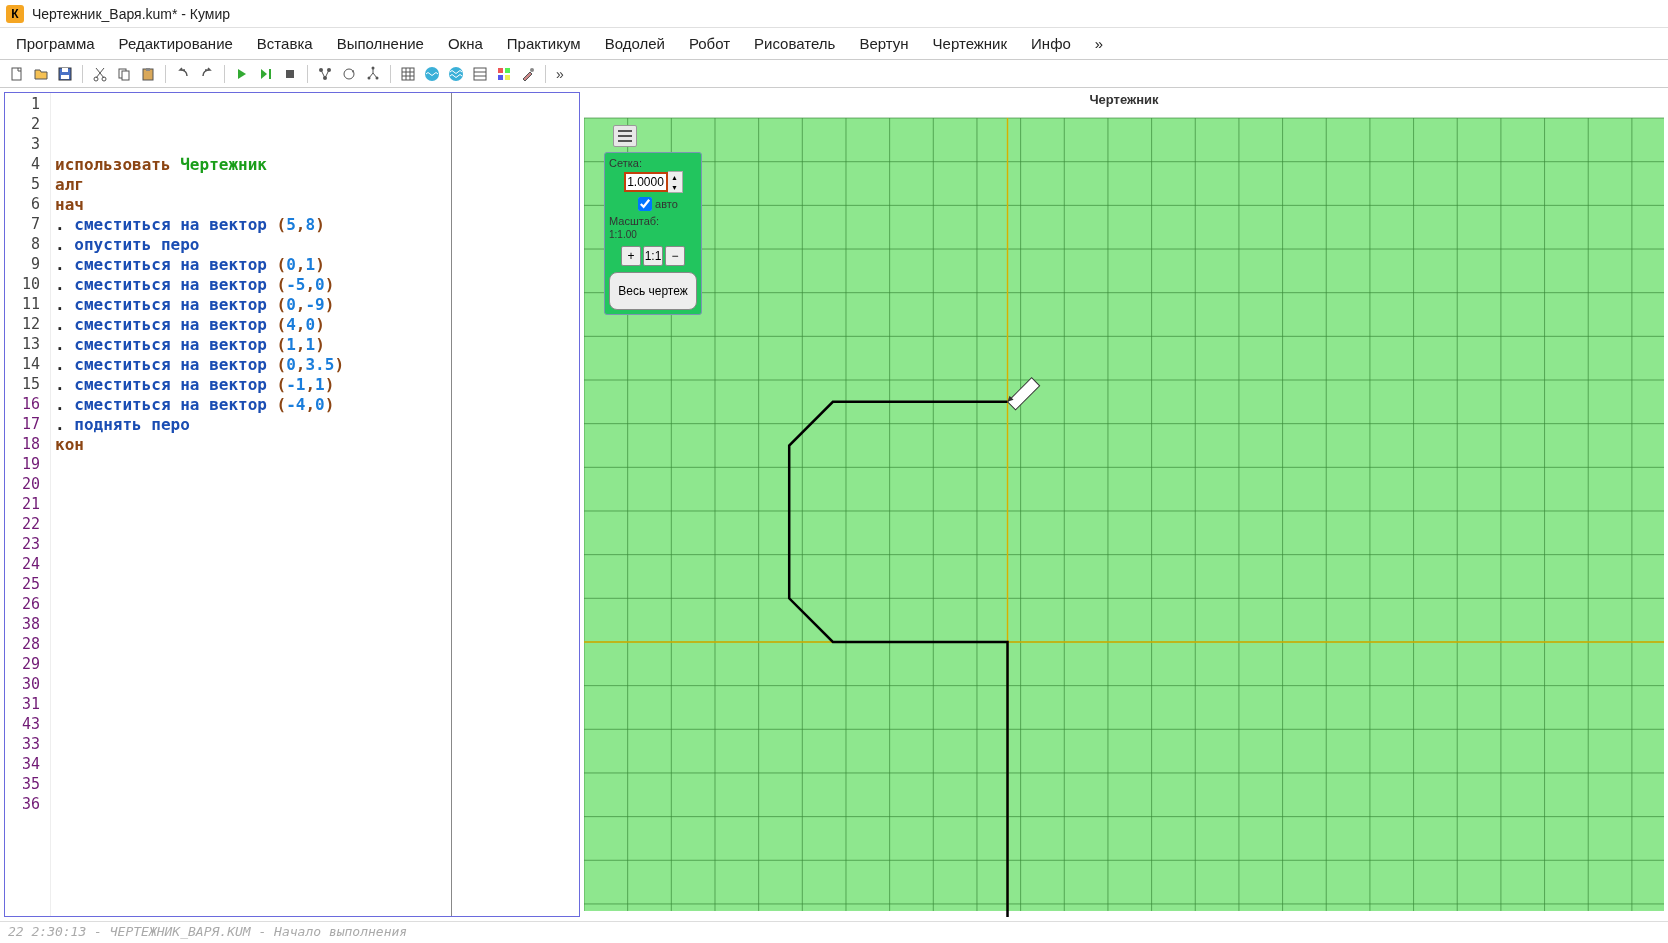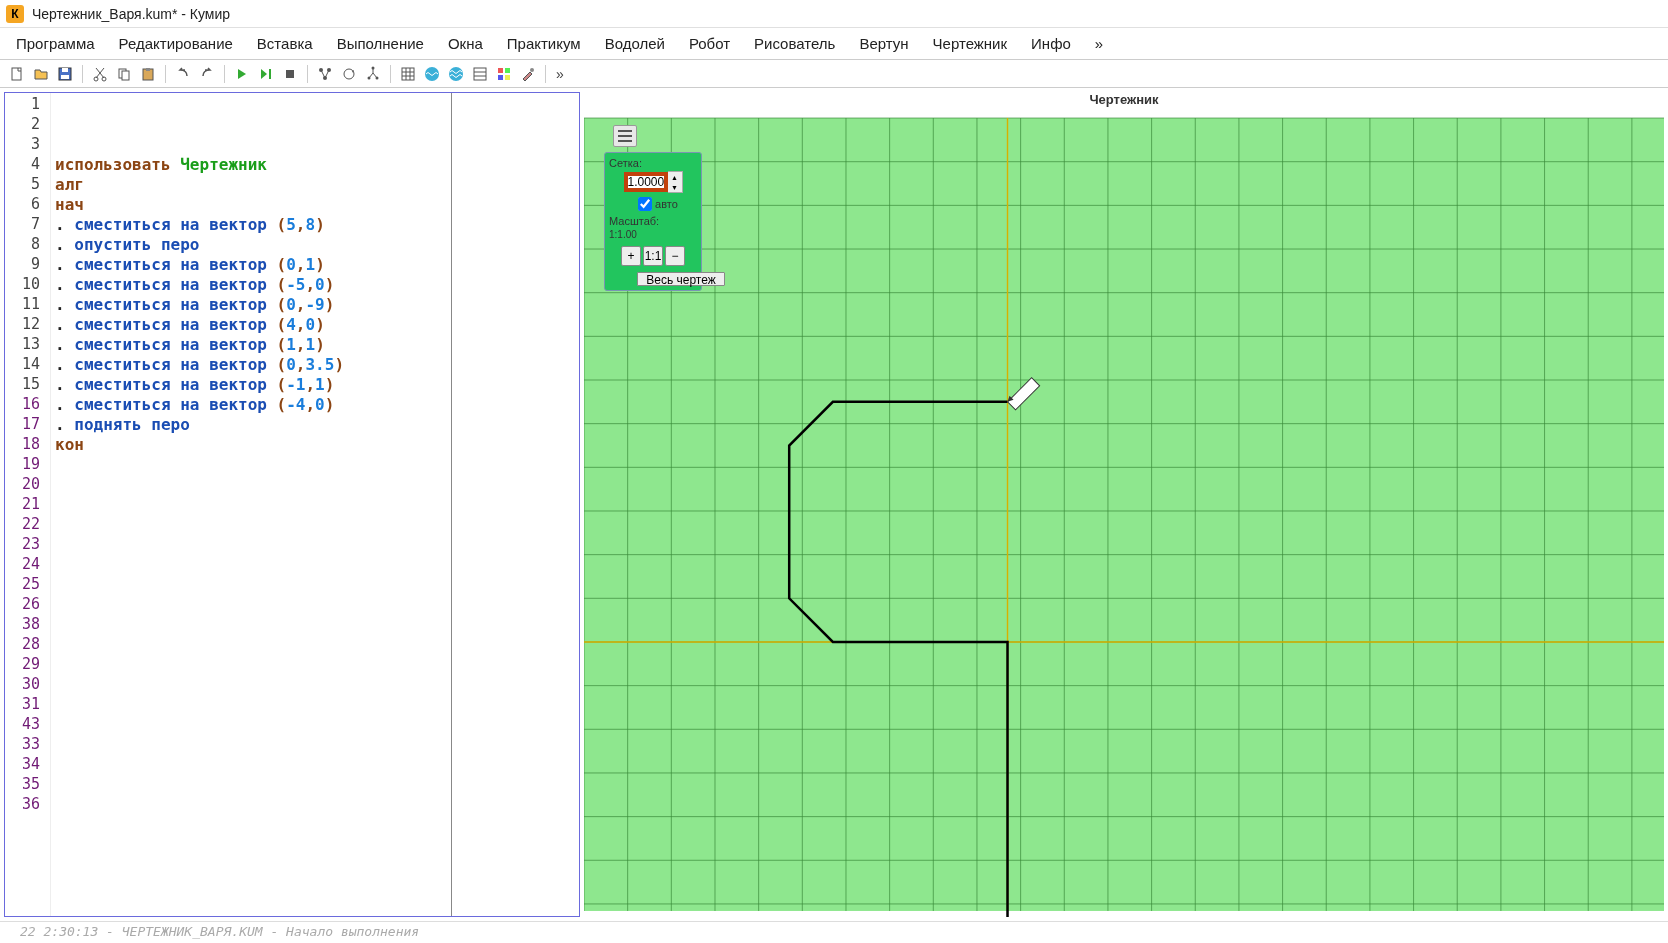--- a/index.html
+++ b/index.html
@@ -168,55 +168,54 @@
     cursor: pointer;
   }
   .ctrl-panel .hamburger span { width: 14px; height: 2px; background: #555; }
   .ctrl-panel label { display: block; margin-bottom: 2px; font-size: 11px; }
   .ctrl-panel .spin {
     display: flex; align-items: center; justify-content: center;
     margin: 2px auto 4px;
   }
   .ctrl-panel .spin input {
     width: 44px; height: 20px; font-size: 12px; text-align: center;
-    border: 4px solid #c2410c; background: #fff;
+    border: 2px solid #c2410c; background: #fff;
   }
   .ctrl-panel .spin-btns {
     display: flex; flex-direction: column;
     border: 1px solid #aaa; border-left: none;
   }
   .ctrl-panel .spin-btns button {
     width: 14px; height: 10px; font-size: 7px; line-height: 7px;
     border: none; background: #eee; cursor: pointer; padding: 0;
   }
   .ctrl-panel .chk { display: flex; align-items: center; gap: 3px; margin-left: 10px; margin-bottom: 4px; justify-content: center; }
   .ctrl-panel .chk input { width: 14px; height: 14px; }
   .ctrl-panel .ratio { font-size: 10px; margin-bottom: 6px; }
   .ctrl-panel .zoom-row { display: flex; gap: 2px; margin-bottom: 6px; justify-content: center; }
   .ctrl-panel .zoom-row button {
     height: 20px; min-width: 20px; font-size: 12px;
     border: 1px solid #888; background: #eee; cursor: pointer;
     border-radius: 2px;
   }
   .ctrl-panel .full-btn {
-    width: 100%; height: 14px; font-size: 12px;
+    width: 100%; height: 38px; font-size: 12px;
     border: 1px solid #888; background: #eee; cursor: pointer;
-    border-radius: 1px;
-    margin-left: 28px;
+    border-radius: 8px;
   }
   
   .status {
     height: 22px;
     background: #fff;
     border-top: 1px solid #ddd;
     font-family: monospace;
     font-style: italic;
     font-size: 13px;
     color: #aaa;
-    padding: 2px 20px;
+    padding: 2px 8px;
     overflow: hidden;
   }
 </style>
 </head>
 <body>
 
 <div class="titlebar">
   <div class="app-icon">К</div>
   <div class="title-text">Чертежник_Варя.kum* - Кумир</div>
 </div>

